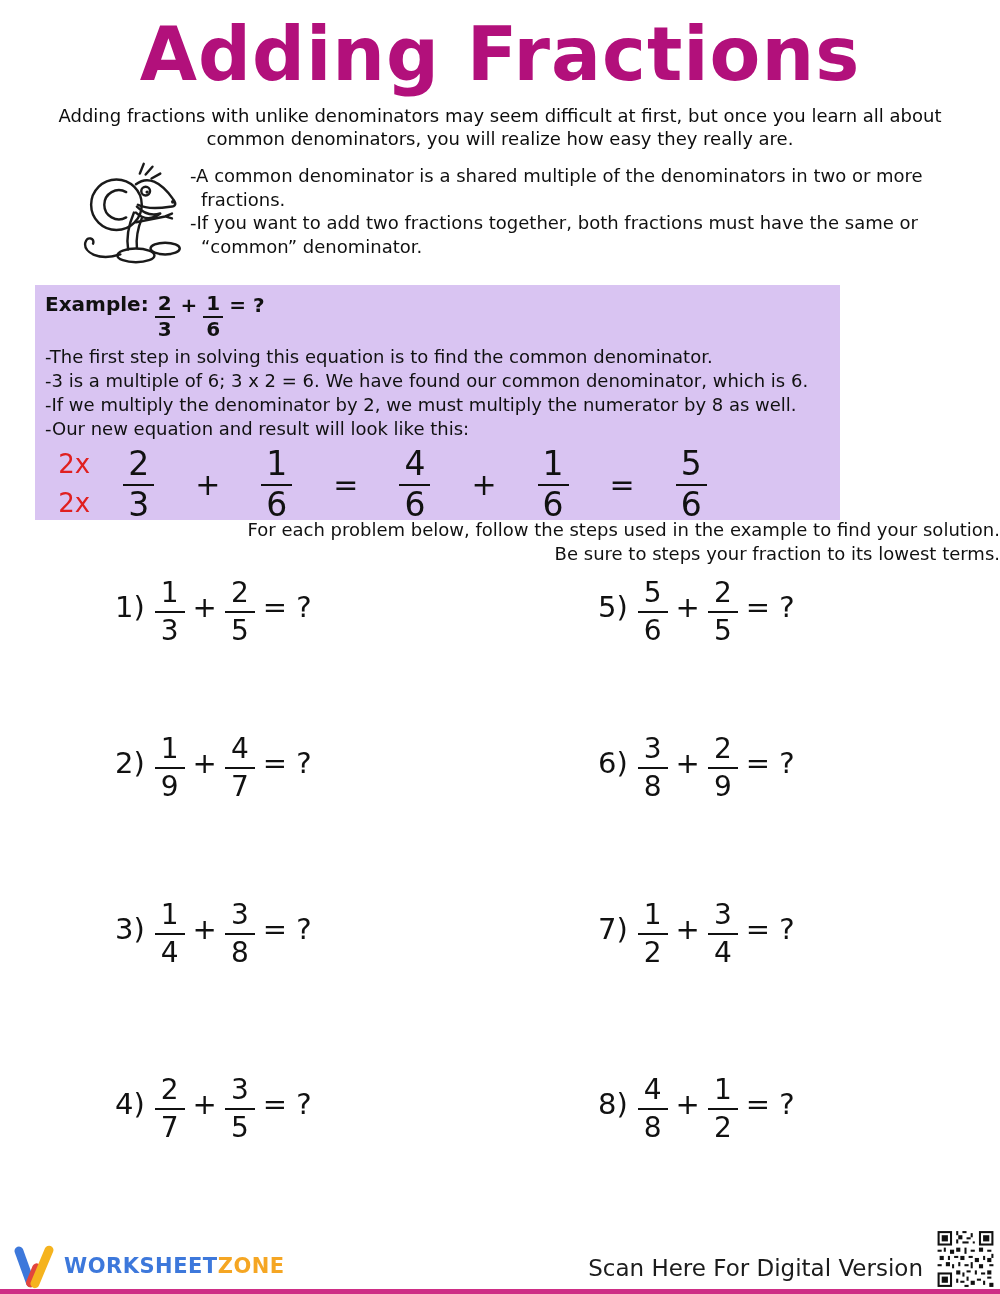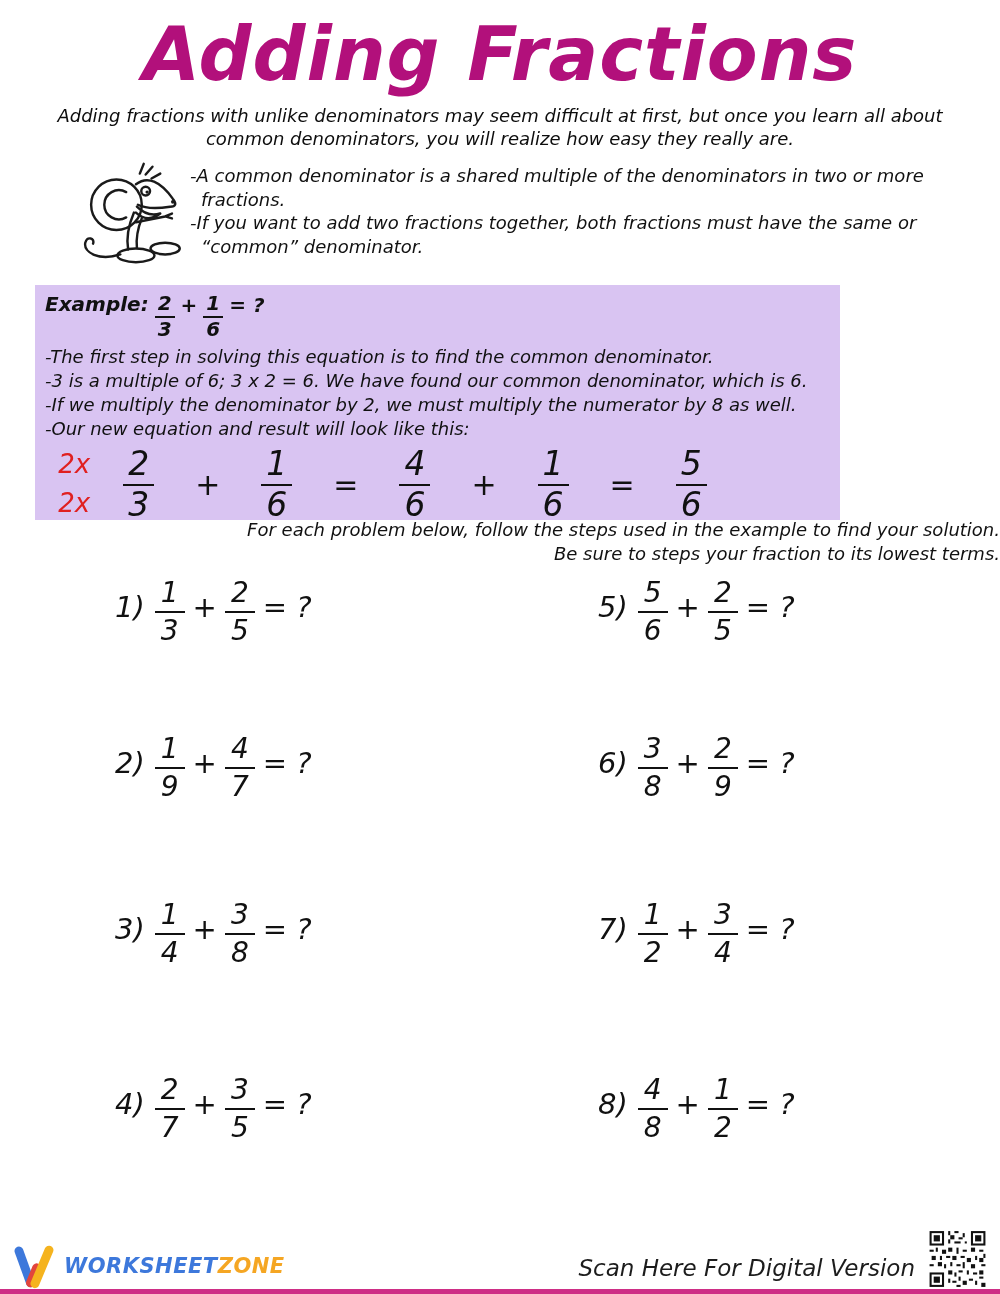--- a/index.html
+++ b/index.html
@@ -2,21 +2,20 @@
 <html><head>
 <meta charset="utf-8">
 <style>
   * { margin:0; padding:0; box-sizing:border-box; }
   html,body { background:#ffffff; }
   .page {
     position:relative; width:1000px; height:1294px; margin:0 auto;
     background:#ffffff; overflow:hidden;
     font-family:"DejaVu Sans", "Liberation Sans", sans-serif;
     color:#111;
-    font-style:italic;
   }
   
   .title {
     margin-top:16px; text-align:center;
     font-size:74px; font-weight:bold; letter-spacing:1px;
     color:#B2107B; line-height:1.05;
   }
   
   .intro {
     width:915px; margin:10px auto 0 auto; text-align:center;
@@ -66,21 +65,21 @@
   .problem .plabel { margin-right:10px; line-height:2.3; }
   .problem .frac { font-size:28px; margin-top:3px; }
   .problem .frac .num { border-bottom:2.5px solid #111; padding:0 6px 2px 6px; }
   .problem .frac .den { padding:2px 6px 0 6px; }
   .problem .op { margin:0 8px; line-height:2.3; }
   .problem .result { margin-left:8px; line-height:2.3; }
   
   .footer {
     position:absolute; left:0; bottom:5px; width:1000px;
     display:flex; justify-content:space-between; align-items:flex-end;
-    padding:0 12px 0 10px;
+    padding:0 4px 0 10px;
   }
   .logo { display:flex; align-items:center; }
   .logo-icon { width:48px; height:46px; margin-right:6px; }
   .logo-text { font-size:21px; font-weight:bold; letter-spacing:0.5px; }
   .logo-text .blue { color:#3D78DB; }
   .logo-text .orange { color:#F5A623; }
   .footer-right { display:flex; align-items:flex-end; }
   .scan-text { font-size:23px; color:#1c1c1c; margin:0 12px 8px 0; }
   .qr { width:61px; height:60px; background:#fff; }
   .bottom-bar { position:absolute; left:0; bottom:0; width:1000px; height:5px; background:#CE2E86; }

